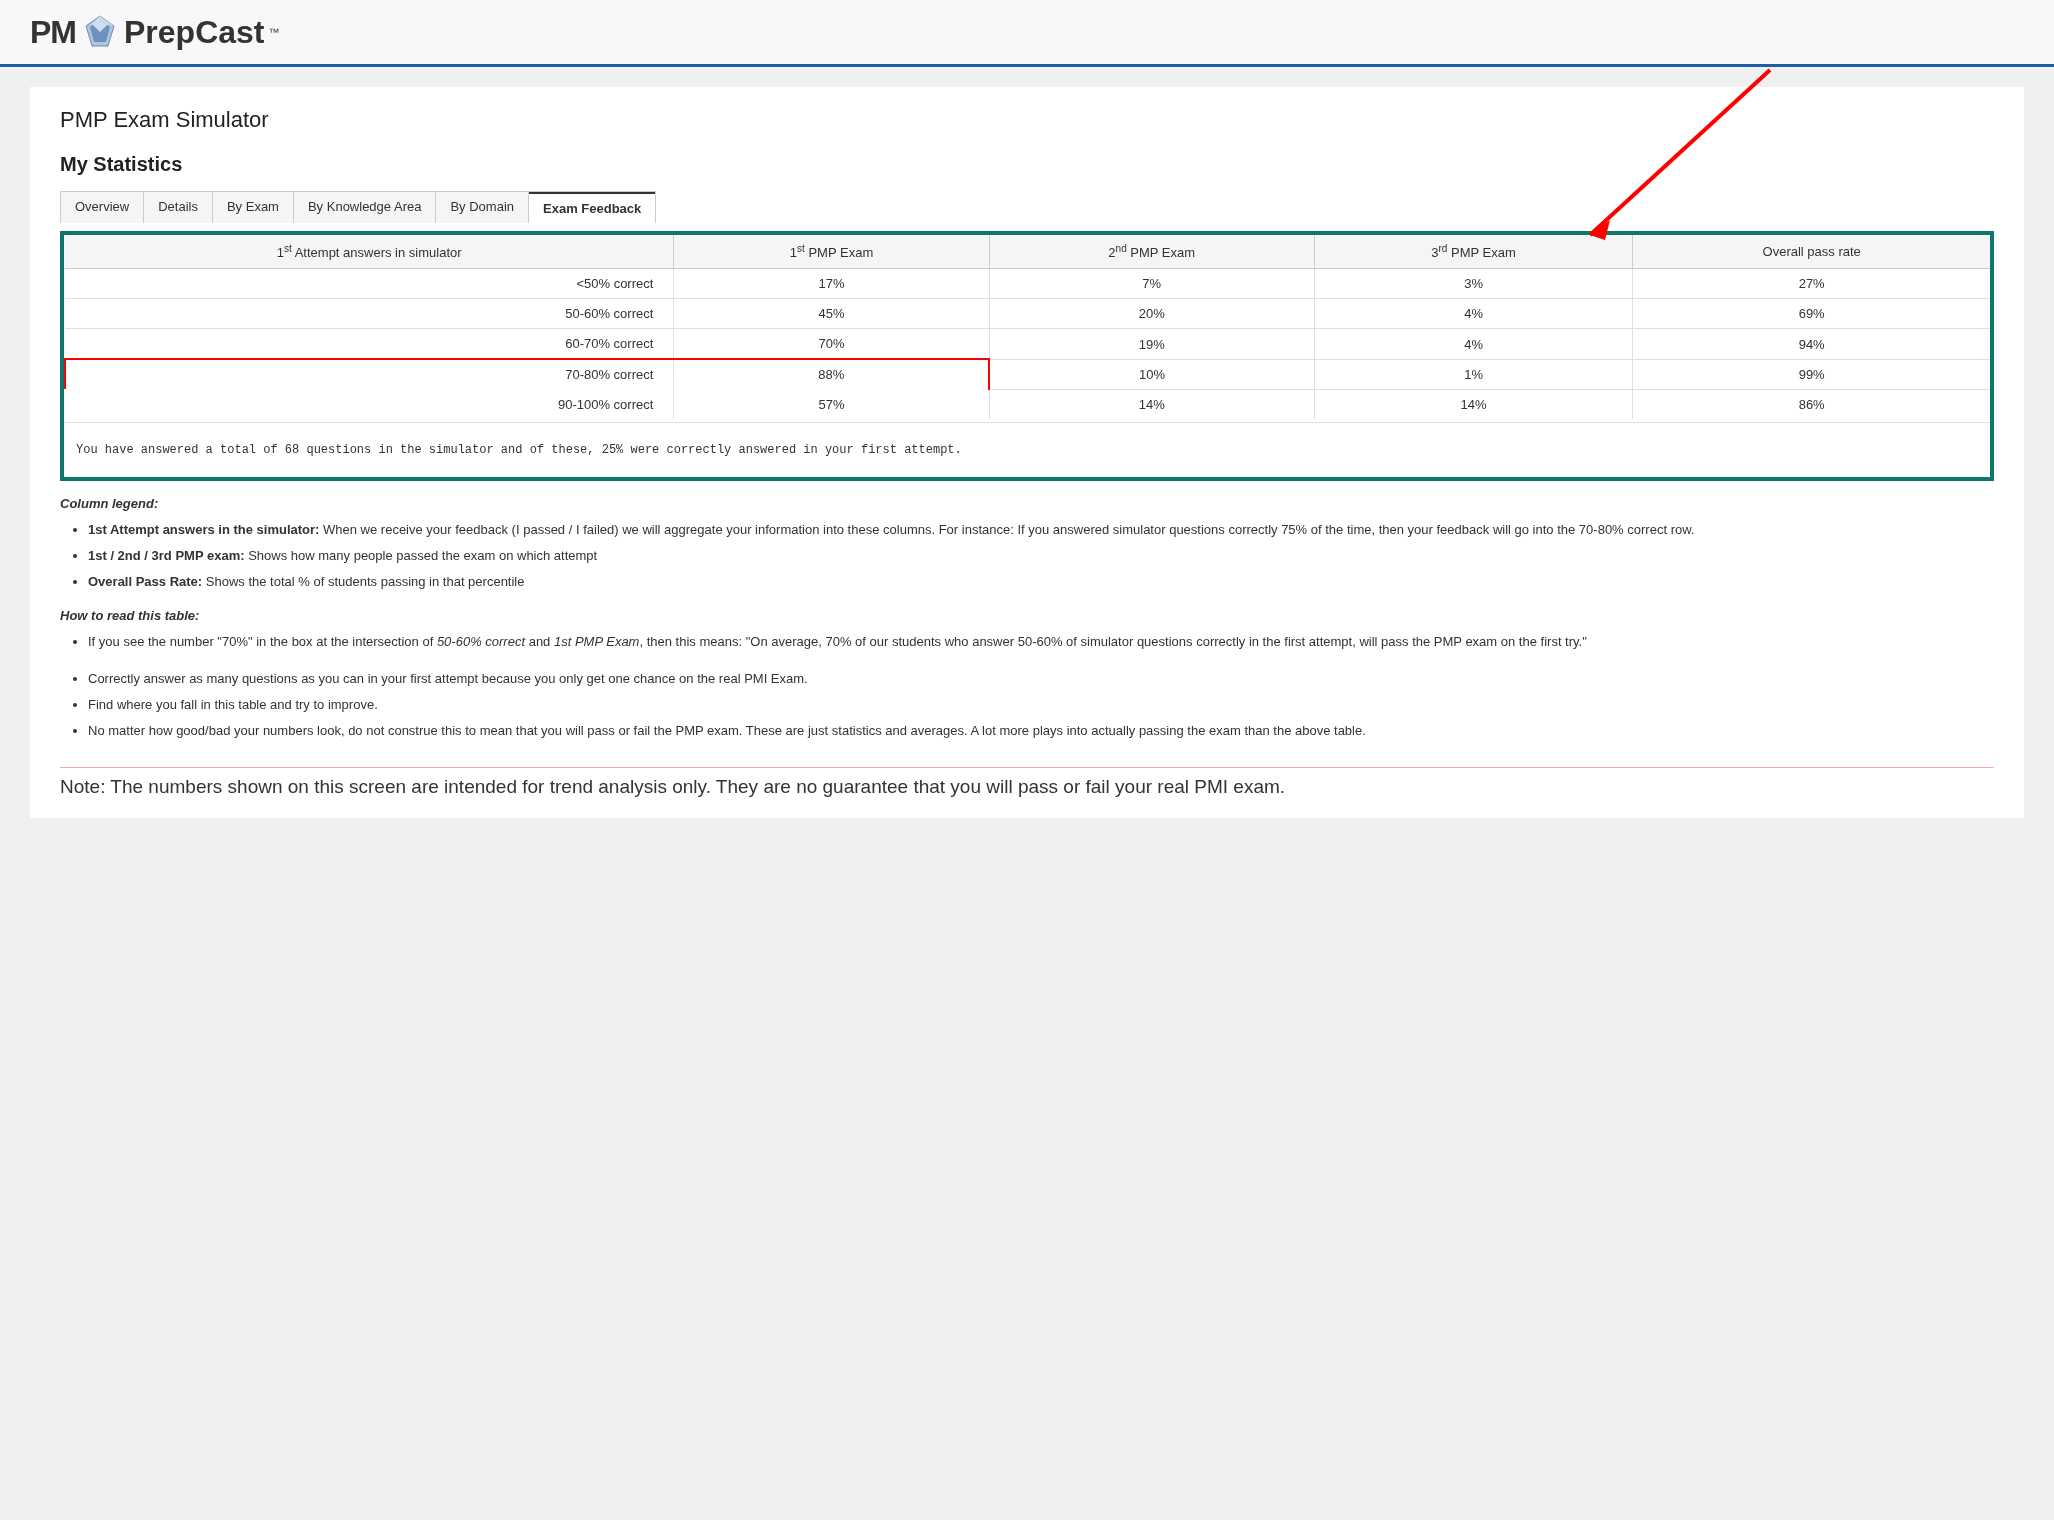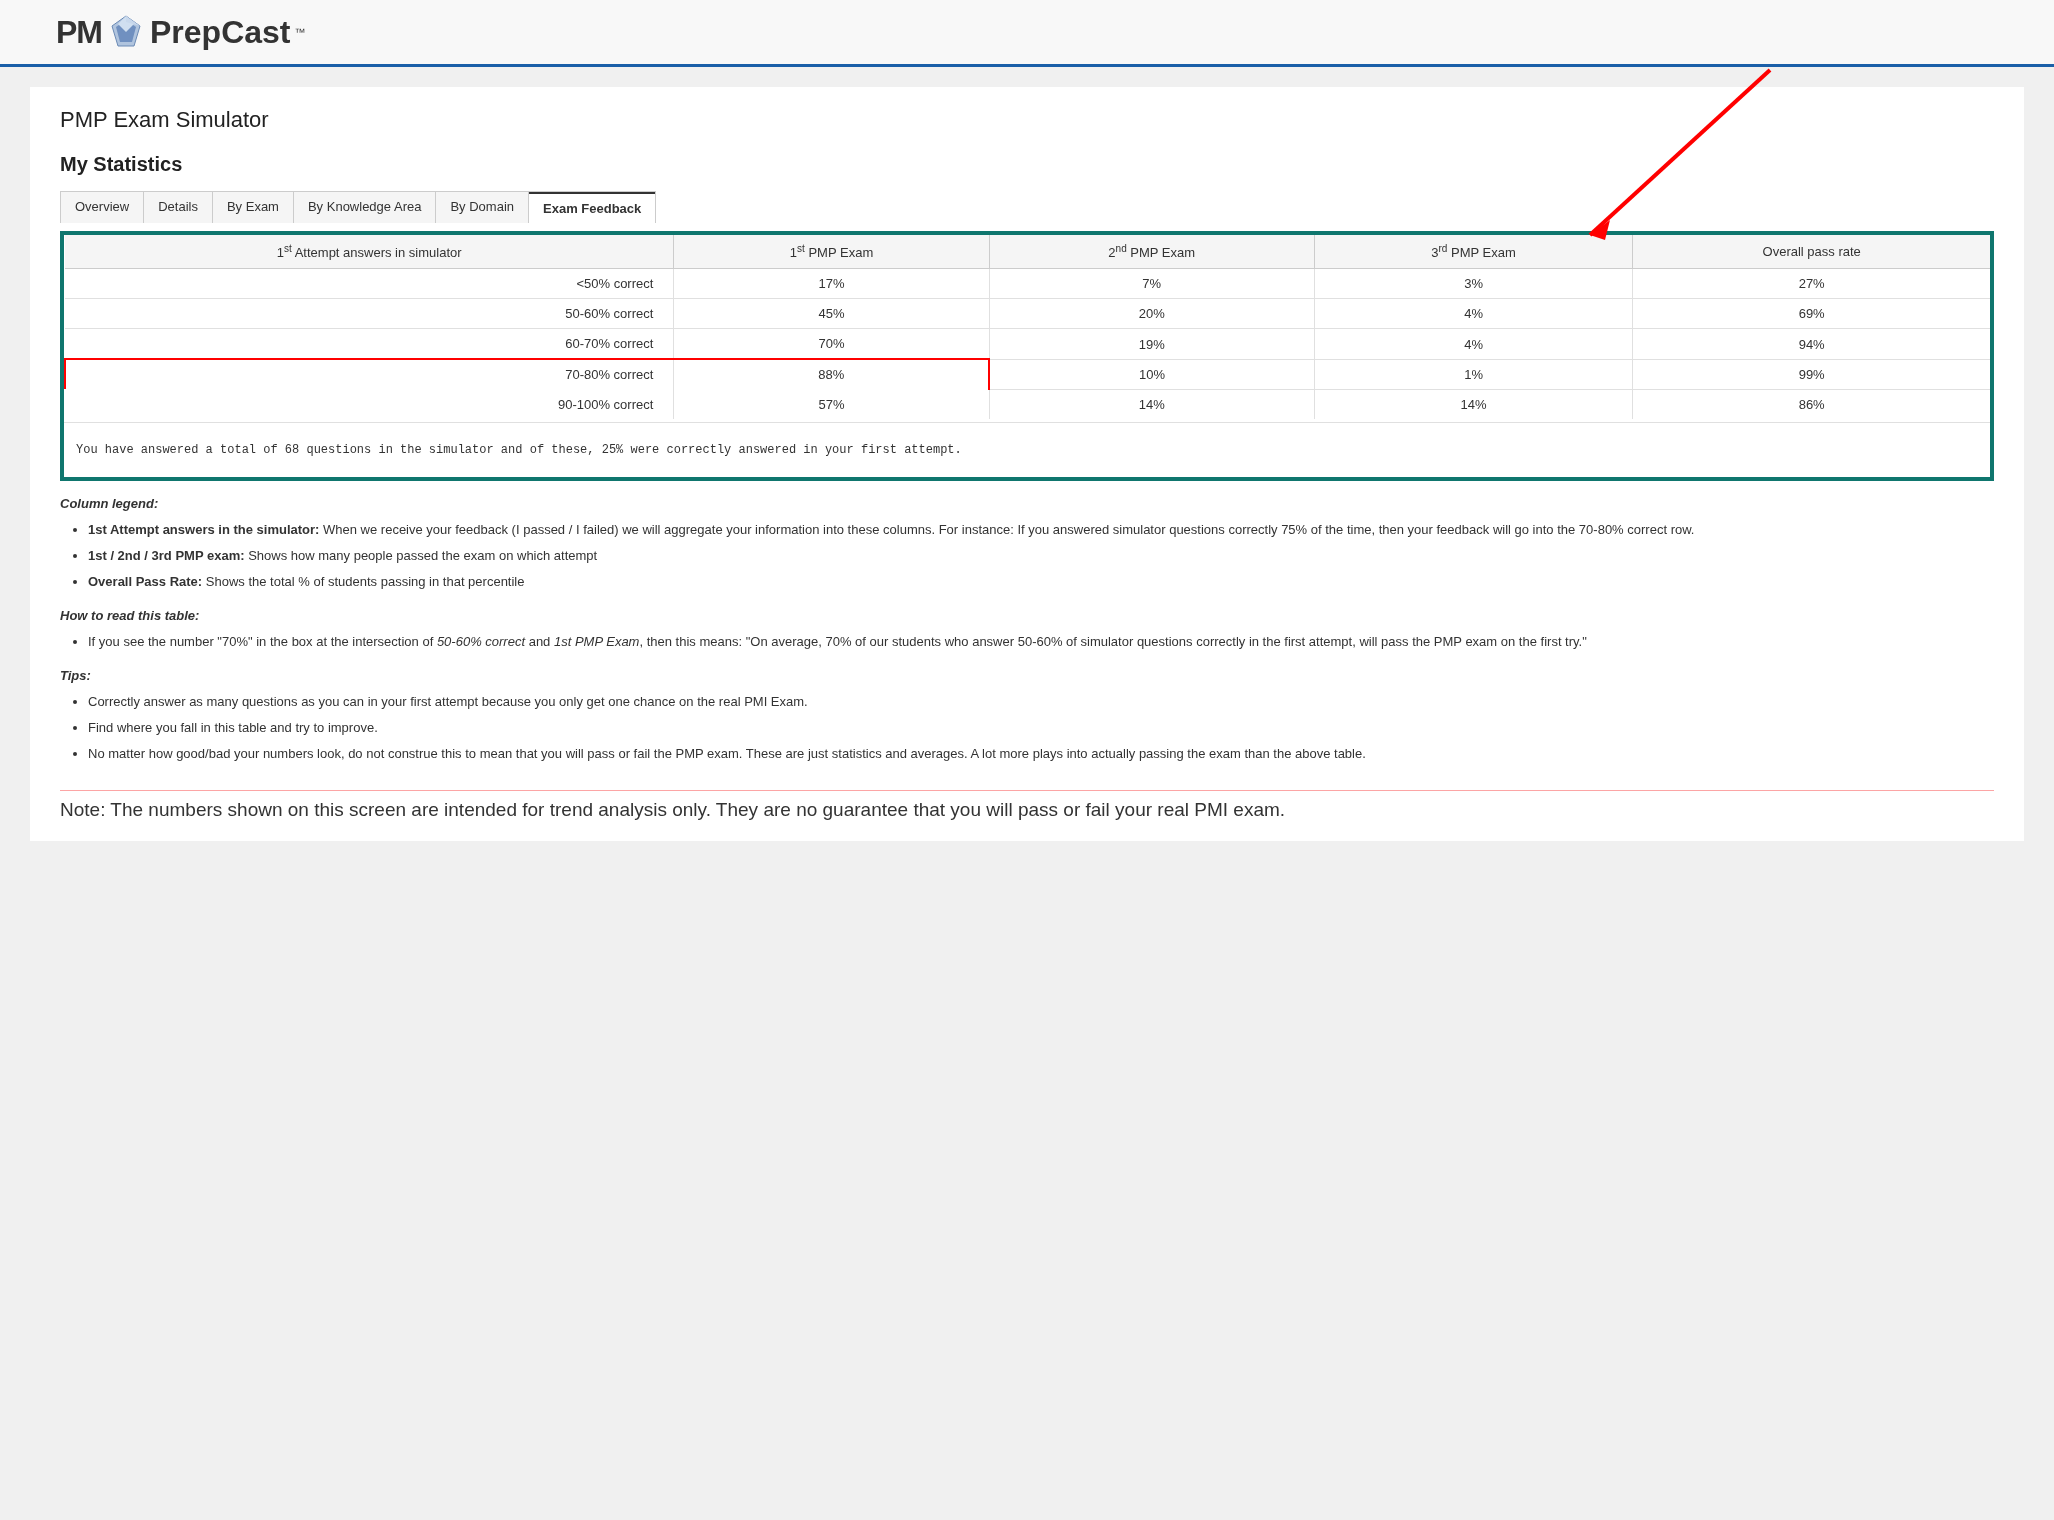--- a/index.html
+++ b/index.html
@@ -13,21 +13,20 @@
       background: #f8f8f8;
       border-bottom: 3px solid #1a5fa8;
       padding: 12px 30px;
       display: flex;
       align-items: center;
     }
     #logo-area {
       display: flex;
       align-items: center;
       gap: 4px;
-      margin-left: 26px;
     }
     .logo-pm {
       font-size: 32px;
       font-weight: bold;
       color: #333;
       letter-spacing: -1px;
     }
     .logo-prepcast {
       font-size: 32px;
       font-weight: bold;
@@ -260,21 +259,20 @@
   <div class="how-to-section">
     <div class="legend-title">How to read this table:</div>
     <ul class="legend-list">
       <li>
         If you see the number "70%" in the box at the intersection of <span class="italic">50-60% correct</span> and <span class="italic">1st PMP Exam</span>, then this means: "On average, 70% of our students who answer 50-60% of simulator questions correctly in the first attempt, will pass the PMP exam on the first try."
       </li>
     </ul>
   </div>
 
   <div class="tips-section">
-    <div class="legend-title">Tips:</div>
     <ul class="legend-list">
       <li>Correctly answer as many questions as you can in your first attempt because you only get one chance on the real PMI Exam.</li>
       <li>Find where you fall in this table and try to improve.</li>
       <li>No matter how good/bad your numbers look, do not construe this to mean that you will pass or fail the PMP exam. These are just statistics and averages. A lot more plays into actually passing the exam than the above table.</li>
     </ul>
   </div>
 
   <div class="note-section">
     <span>Note: The numbers shown on this screen are intended for trend analysis only. They are no guarantee that you will pass or fail your real PMI exam.</span>
   </div>

